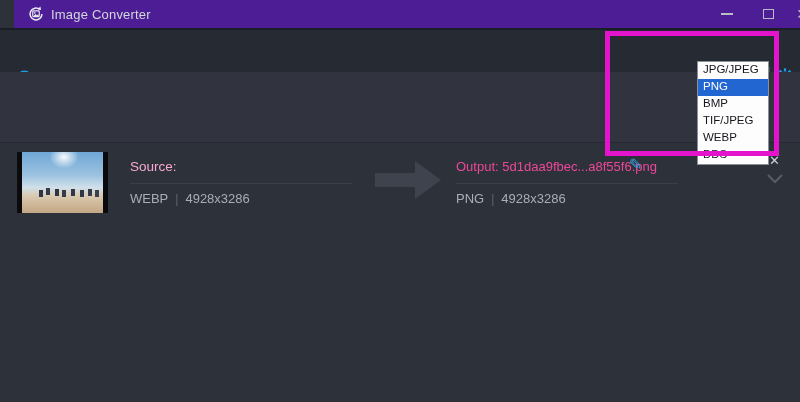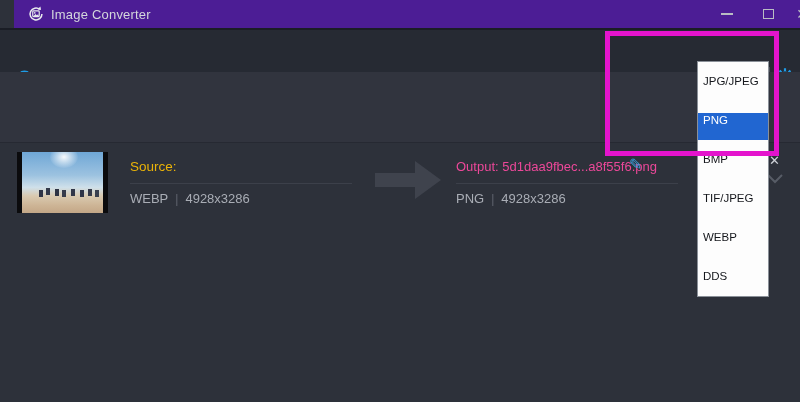--- a/index.html
+++ b/index.html
@@ -39,39 +39,39 @@
   
   .file-row{position:absolute;left:0;top:72px;width:800px;height:71px;background:#31343e;border-bottom:1px solid #262932;}
   .thumb{position:absolute;left:17px;top:80px;width:91px;height:61px;background:#0b0b0d;overflow:hidden;}
   .thumb-img{position:absolute;left:5px;top:0;width:81px;height:61px;
     background:linear-gradient(#6fa7d6 0%,#9cc2e0 38%,#cfe0ea 58%,#d9cab0 72%,#cdb495 88%,#c3a787 100%);}
   .thumb-sun{position:absolute;left:28px;top:-6px;width:28px;height:22px;border-radius:50%;
     background:radial-gradient(ellipse at center,rgba(255,255,255,.95) 0%,rgba(255,255,255,.25) 55%,rgba(255,255,255,0) 75%);}
   .caravan{position:absolute;left:9px;top:37px;width:4px;height:7px;background:transparent;filter:blur(.4px);
     box-shadow:0 0 0 0 #333949,8px 1px 0 0 #2f3546,15px -1px 0 0 #333a4a,24px 0 0 0 #2e3444,
       31px 1px 0 0 #363c4c,40px 0 0 0 #313748,49px 1px 0 0 #2f3546,57px 0 0 0 #363b4a,64px 1px 0 0 #3a404e;}
-  .col-label{position:absolute;font-size:13.5px;color:#eab308;}
+  .col-label{position:absolute;font-size:13.5px;color:#f9a8d4;}
   .hr{position:absolute;height:1px;width:222px;background:#3c404a;}
   .meta{position:absolute;font-size:13px;color:#a9adb5;display:flex;align-items:center;gap:7px;}
   .meta .pipe{color:#60656f;font-size:12px;}
   .src-label{left:130px;top:87px;}
   .src-hr{left:130px;top:111px;}
   .src-meta{left:130px;top:119px;}
   .flow-arrow{position:absolute;left:375px;top:89px;}
   .out-line{position:absolute;left:456px;top:87px;font-size:13px;color:#ec4899;white-space:nowrap;}
   .pencil{position:absolute;left:629px;top:83px;font-size:16px;color:#3aa6e6;cursor:pointer;transform:scaleX(1);}
   .out-hr{left:456px;top:111px;}
   .out-meta{left:456px;top:119px;}
   .row-close{position:absolute;left:769px;top:81px;font-size:13px;color:#cfd2d8;cursor:pointer;}
   .row-expand{position:absolute;left:766px;top:101px;cursor:pointer;}
 
   
   .dd-list{position:absolute;left:697px;top:61px;width:72px;background:#fdfdfd;border:1px solid #8a9098;z-index:40;}
-  .dd-item{height:27px;line-height:15px;font-size:11.5px;color:#15171c;padding-left:5px;cursor:pointer;
-    font-family:"Liberation Sans","DejaVu Sans",sans-serif;margin-top:12px;}
+  .dd-item{height:17px;line-height:15px;font-size:11.5px;color:#15171c;padding-left:5px;cursor:pointer;
+    font-family:"Liberation Sans","DejaVu Sans",sans-serif;}
   .dd-item.selected{background:var(--selection);color:#ffffff;}
 
   
   .hl-rect{position:absolute;left:605px;top:31px;width:174px;height:125px;border:5px solid var(--magenta);z-index:50;pointer-events:none;}
 </style>
 </head>
 <body>
 
 <div class="window">
 

